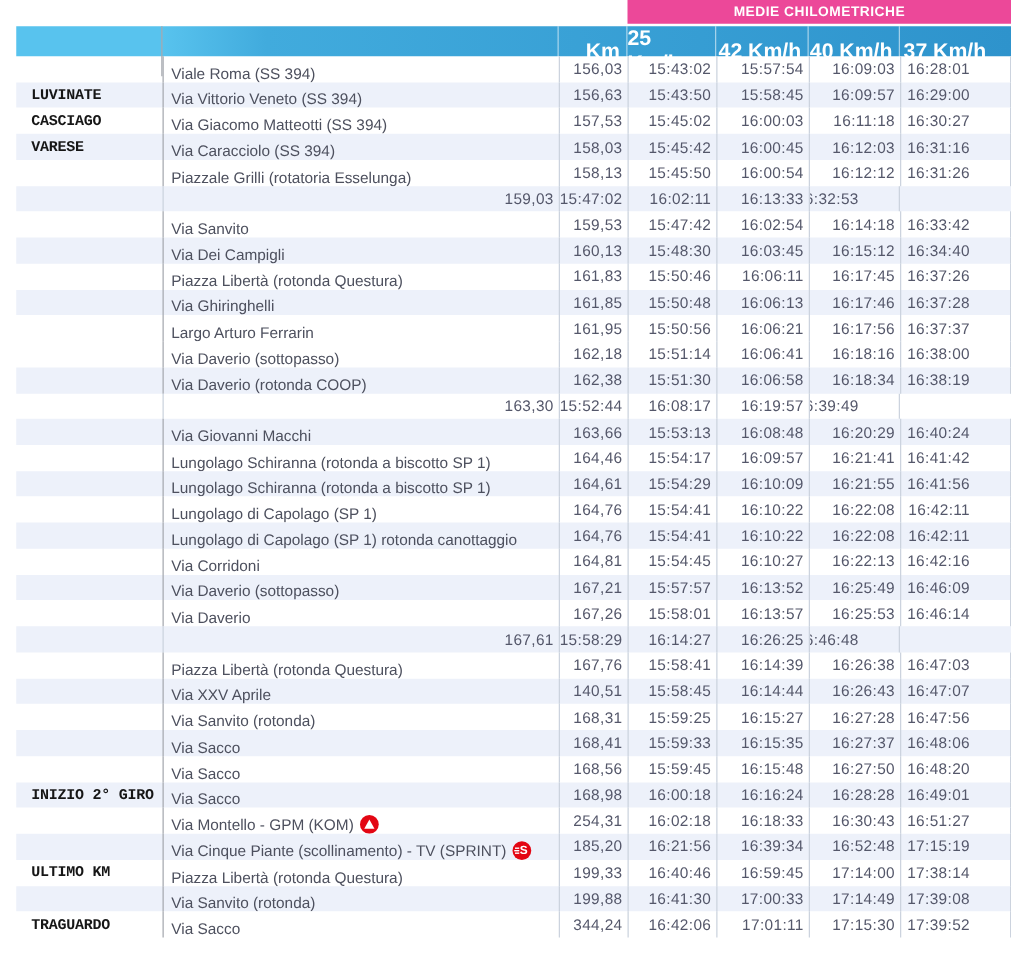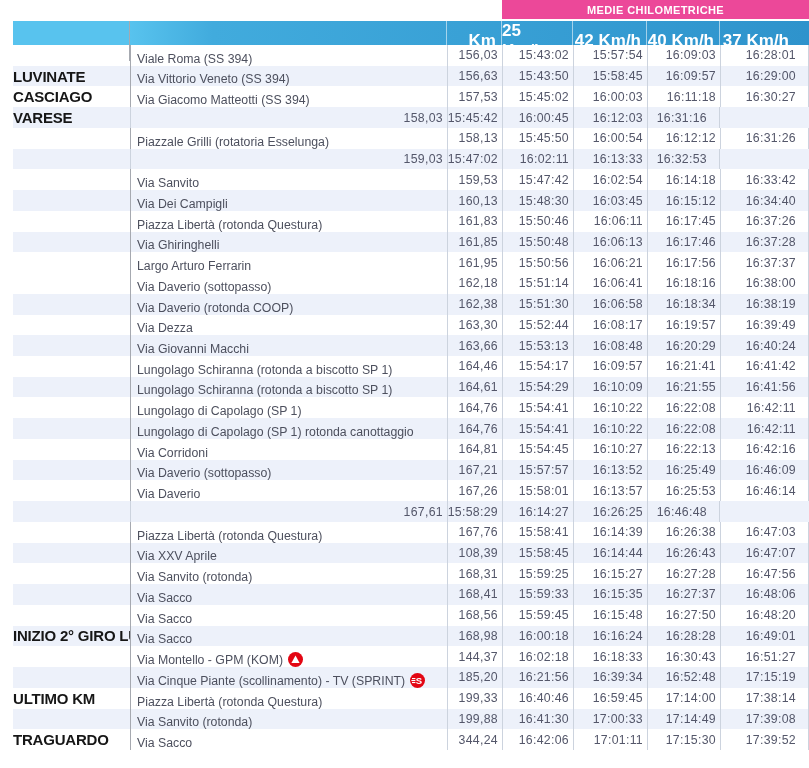--- a/index.html
+++ b/index.html
@@ -19,25 +19,25 @@
   .head-row .h-loc{border-right:1px solid #a6a9b0;}
   .head-row .h-street{border-right:1px solid rgba(255,255,255,.55);}
   .head-row .h-km{border-right:1px solid rgba(255,255,255,.55);}
   .head-row .h-speed{border-right:1px solid rgba(255,255,255,.55);}
   .head-row .h-last{border-right:none;padding-right:20px;}
 
   
   .row{height:20.74px;box-sizing:border-box;font-size:12.3px;color:#4d505e;}
   .row.stripe{background:#edf1fa;}
   .cellb{display:flex;align-items:center;box-sizing:border-box;overflow:hidden;white-space:nowrap;}
-  .loc{padding-left:0;font-weight:bold;font-size:15px;color:#161616;letter-spacing:-.2px;
-       font-family:Liberation Sans, sans-serif;}
+  .loc{padding-left:12px;font-weight:bold;font-size:12px;color:#161616;letter-spacing:-.2px;
+       font-family:Liberation Mono, monospace;}
   .street{border-left:1px solid #a6a9b0;padding-left:6px;align-items:flex-end;}
   .num{justify-content:flex-end;padding-right:4px;border-left:1px solid #ccd3de;color:#54576a;letter-spacing:.3px;}
-  .t-last{padding-right:12px;border-right:1px solid #ccd3de;}
+  .t-last{padding-right:32px;border-right:1px solid #ccd3de;}
 
   .icon-slot{display:inline-flex;align-items:center;margin-left:5px;}
   .badge{width:15px;height:15px;border-radius:50%;background:#e30613;display:inline-flex;
          align-items:center;justify-content:center;}
 </style>
 </head>
 <body>
 
 <div class="table">
 
@@ -91,20 +91,24 @@
     </div>
     <div class="cellb num km">157,53</div>
     <div class="cellb num time">15:45:02</div>
     <div class="cellb num time">16:00:03</div>
     <div class="cellb num time">16:11:18</div>
     <div class="cellb num time t-last">16:30:27</div>
   </div>
 
   <div class="grid row stripe">
     <div class="cellb loc">VARESE</div>
+    <div class="cellb street">
+      <span class="street-text">Via Caracciolo (SS 394)</span>
+
+    </div>
     <div class="cellb num km">158,03</div>
     <div class="cellb num time">15:45:42</div>
     <div class="cellb num time">16:00:45</div>
     <div class="cellb num time">16:12:03</div>
     <div class="cellb num time t-last">16:31:16</div>
   </div>
 
   <div class="grid row">
     <div class="cellb loc"></div>
     <div class="cellb street">
@@ -214,24 +218,20 @@
     </div>
     <div class="cellb num km">162,38</div>
     <div class="cellb num time">15:51:30</div>
     <div class="cellb num time">16:06:58</div>
     <div class="cellb num time">16:18:34</div>
     <div class="cellb num time t-last">16:38:19</div>
   </div>
 
   <div class="grid row">
     <div class="cellb loc"></div>
-    <div class="cellb street">
-      <span class="street-text">Via Dezza</span>
-
-    </div>
     <div class="cellb num km">163,30</div>
     <div class="cellb num time">15:52:44</div>
     <div class="cellb num time">16:08:17</div>
     <div class="cellb num time">16:19:57</div>
     <div class="cellb num time t-last">16:39:49</div>
   </div>
 
   <div class="grid row stripe">
     <div class="cellb loc"></div>
     <div class="cellb street">
@@ -357,21 +357,21 @@
     <div class="cellb num time">16:26:38</div>
     <div class="cellb num time t-last">16:47:03</div>
   </div>
 
   <div class="grid row stripe">
     <div class="cellb loc"></div>
     <div class="cellb street">
       <span class="street-text">Via XXV Aprile</span>
 
     </div>
-    <div class="cellb num km">108,39</div>
+    <div class="cellb num km">140,51</div>
     <div class="cellb num time">15:58:45</div>
     <div class="cellb num time">16:14:44</div>
     <div class="cellb num time">16:26:43</div>
     <div class="cellb num time t-last">16:47:07</div>
   </div>
 
   <div class="grid row">
     <div class="cellb loc"></div>
     <div class="cellb street">
       <span class="street-text">Via Sanvito (rotonda)</span>
@@ -428,21 +428,21 @@
     <div class="cellb street">
       <span class="street-text">Via Montello - GPM (KOM)</span>
       <span class="icon-slot">
             <span class="badge">
               <svg width="11" height="11" viewBox="0 0 11 11">
                 <path d="M5.5 1.5 L9.6 9 H1.4 Z" fill="#ffffff"></path>
               </svg>
             </span>
           </span>
     </div>
-    <div class="cellb num km">144,37</div>
+    <div class="cellb num km">254,31</div>
     <div class="cellb num time">16:02:18</div>
     <div class="cellb num time">16:18:33</div>
     <div class="cellb num time">16:30:43</div>
     <div class="cellb num time t-last">16:51:27</div>
   </div>
 
   <div class="grid row stripe">
     <div class="cellb loc"></div>
     <div class="cellb street">
       <span class="street-text">Via Cinque Piante (scollinamento) - TV (SPRINT)</span>

